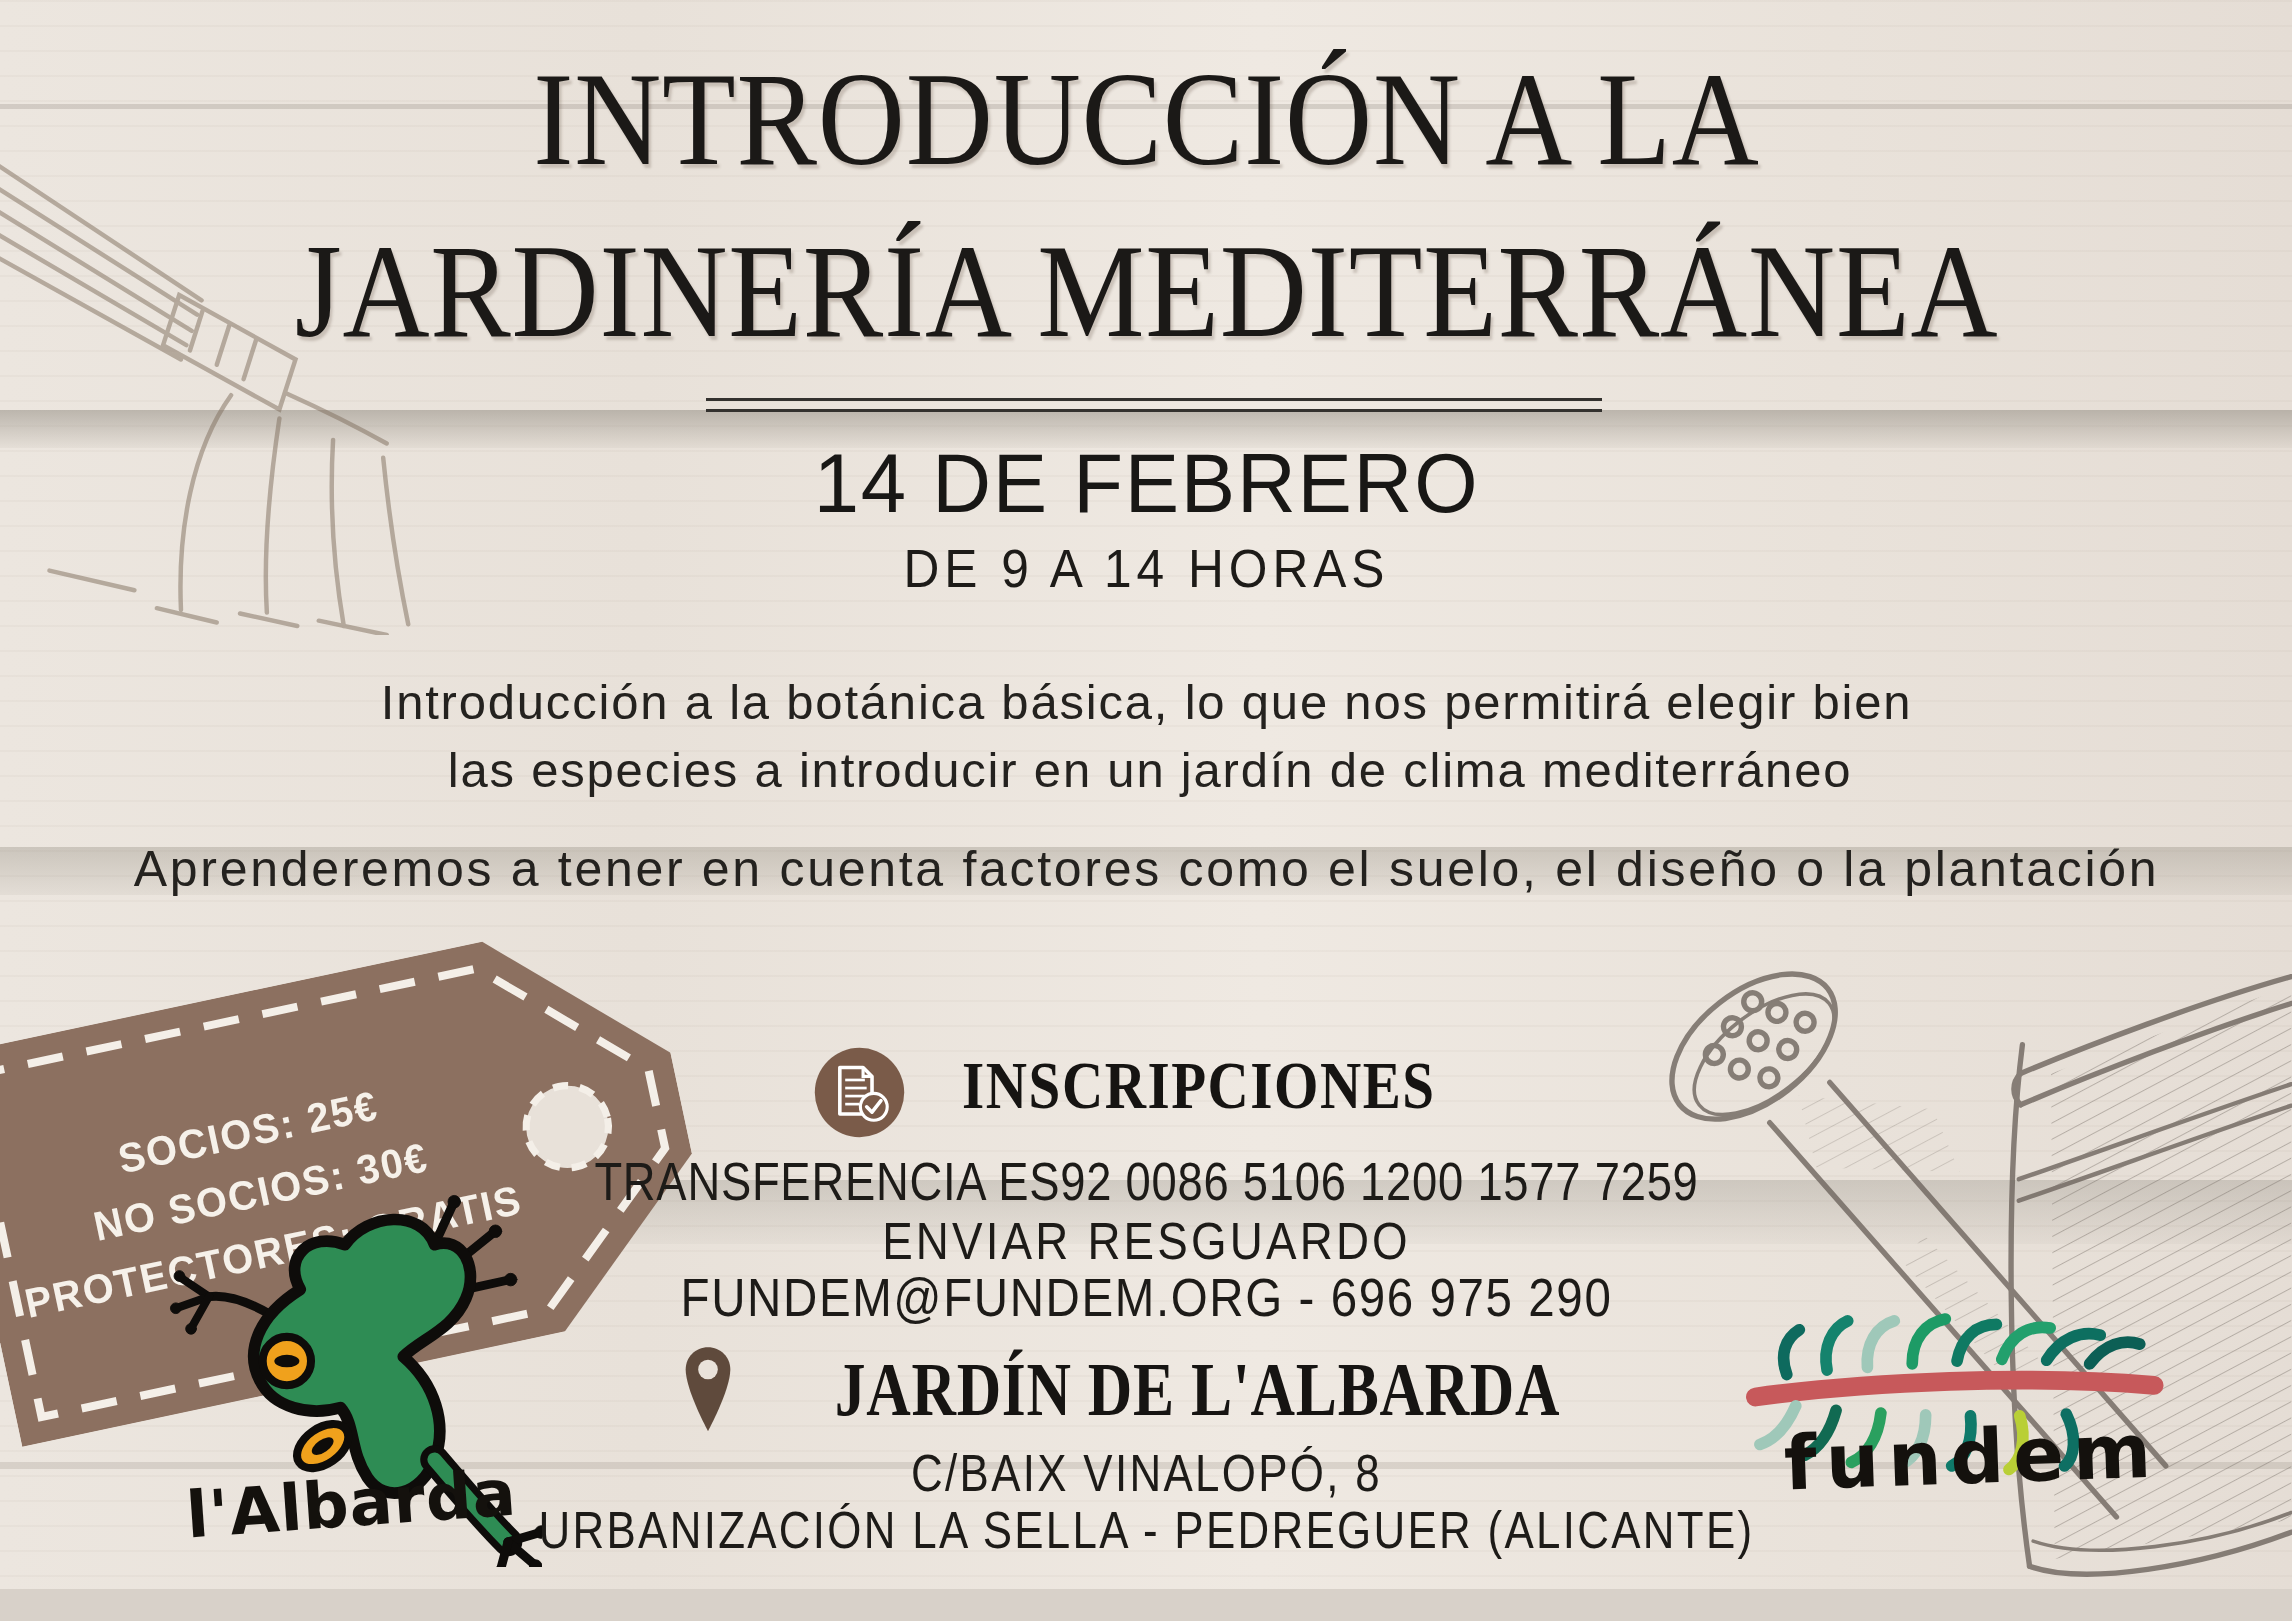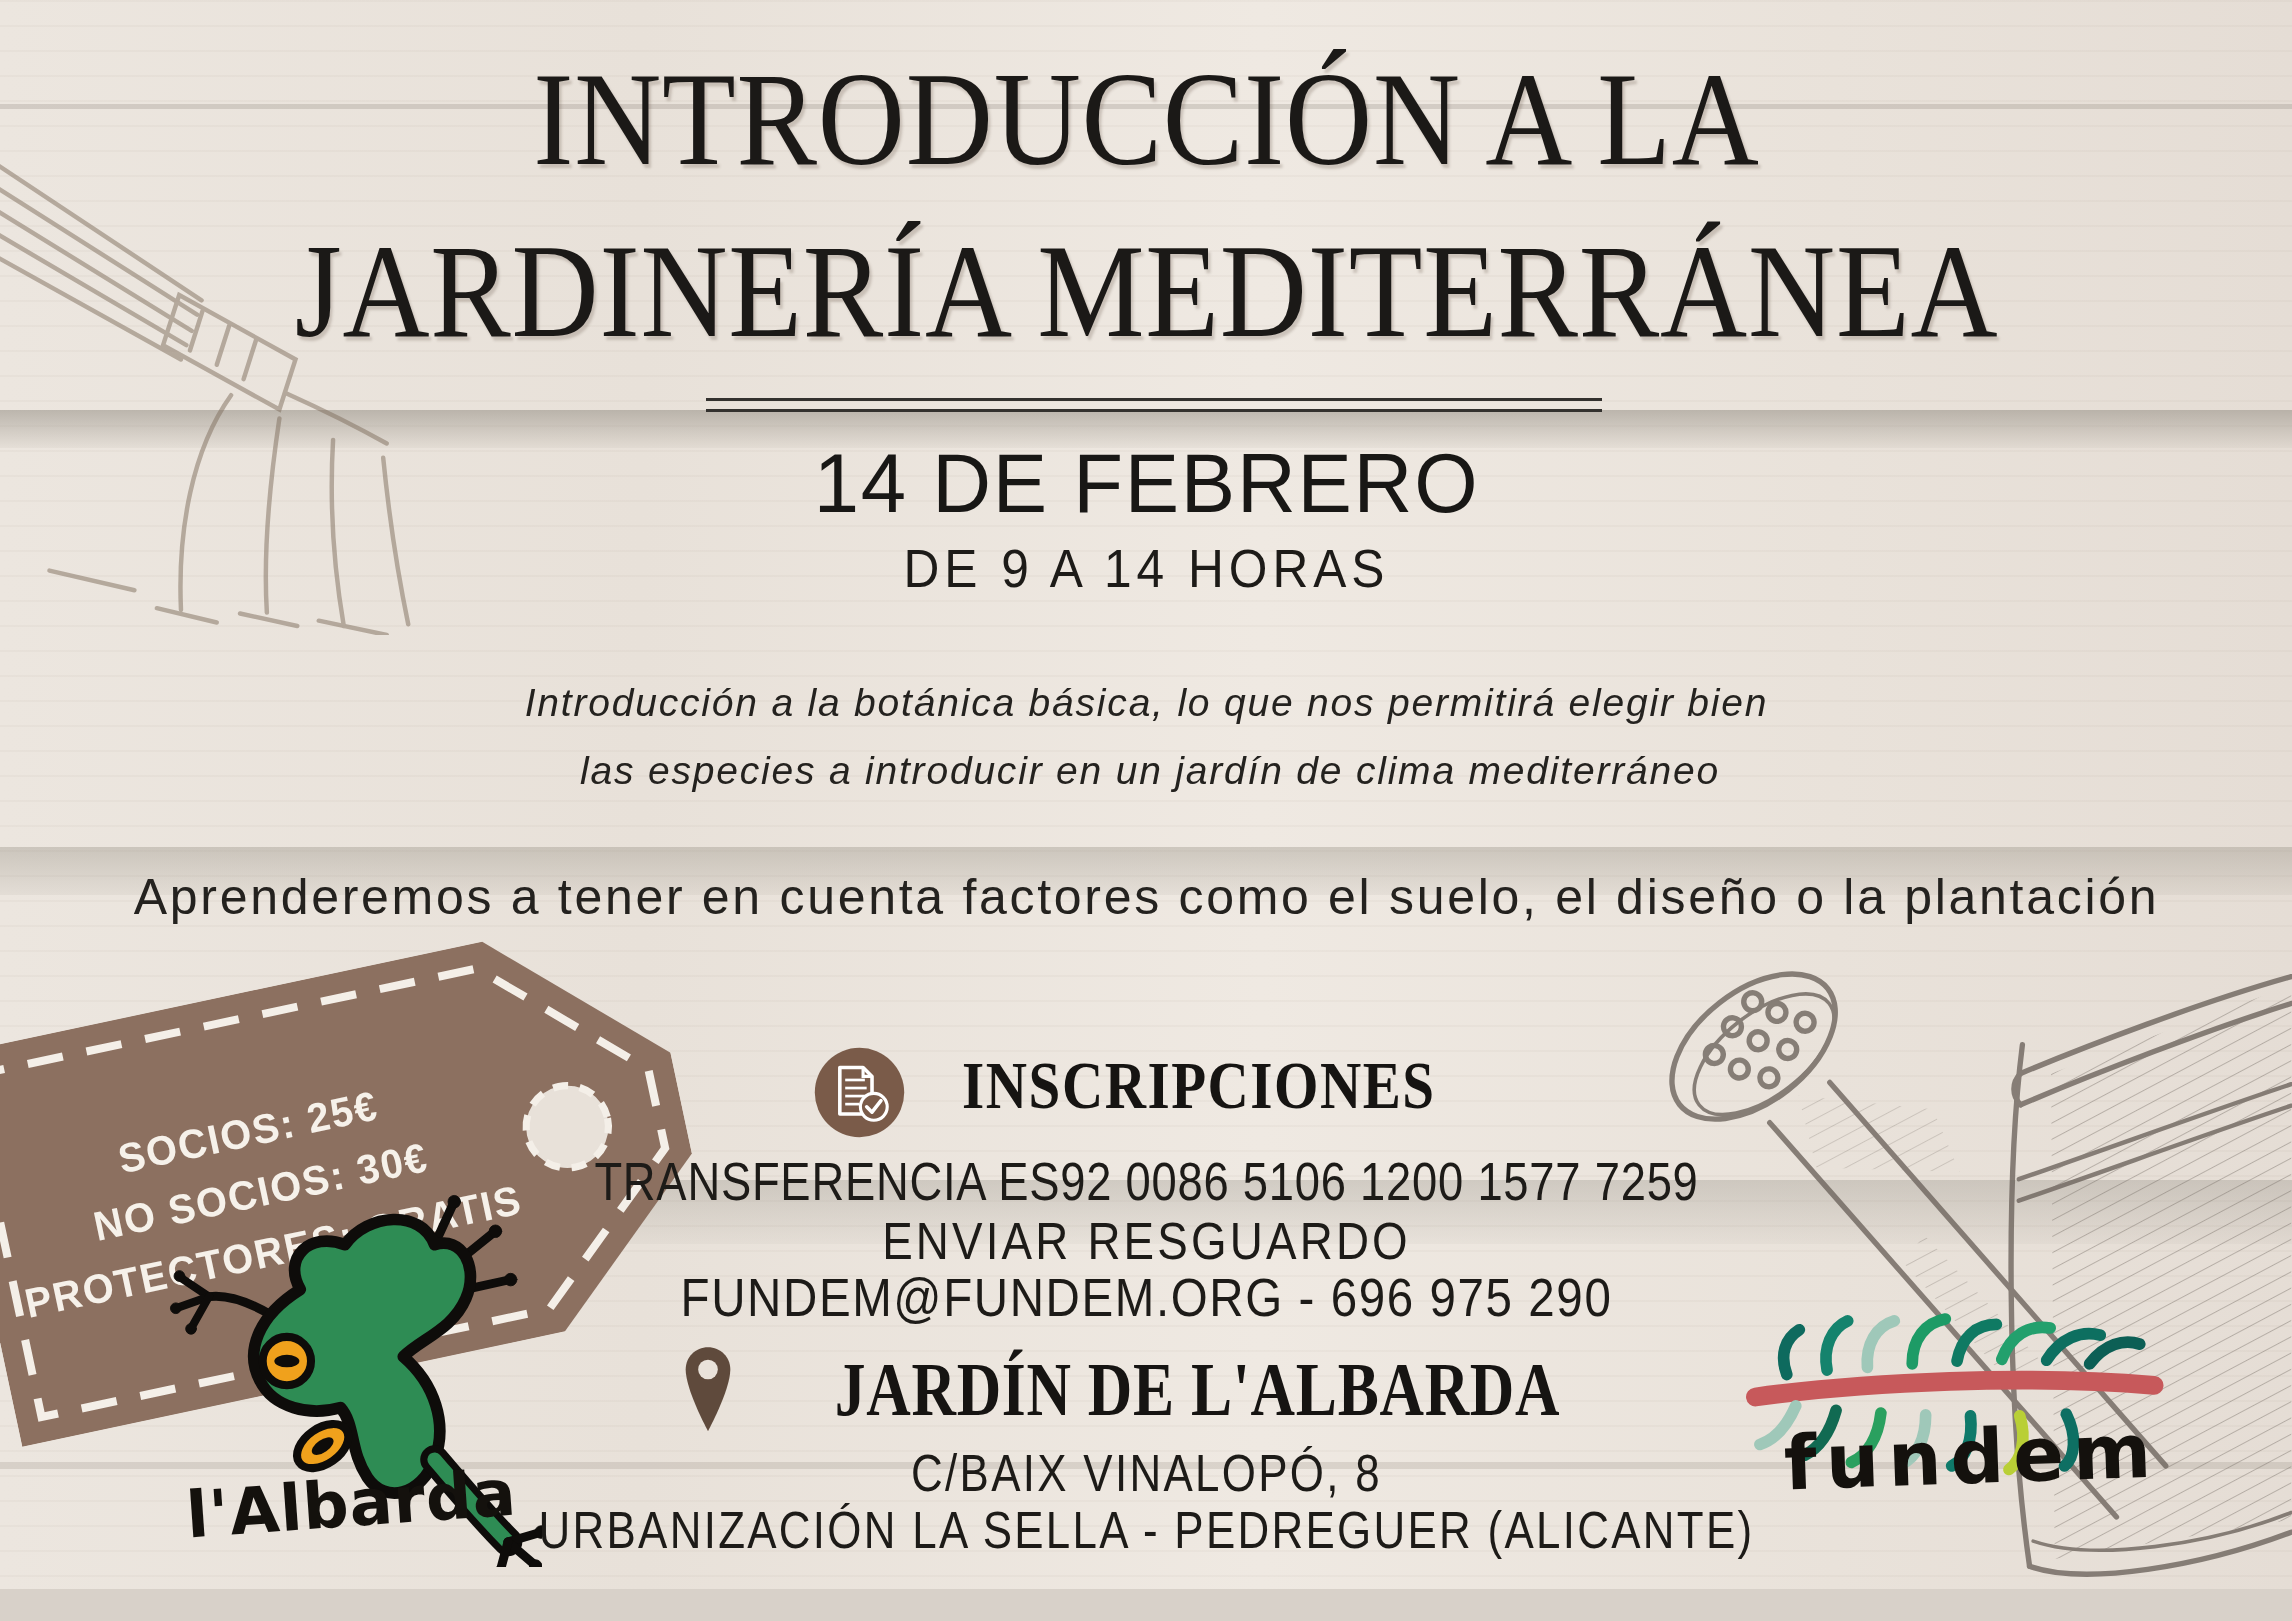--- a/index.html
+++ b/index.html
@@ -11,22 +11,22 @@
       linear-gradient(90deg,#ece6df 0%,#e8e1d9 28%,#efe9e2 55%,#e9e2da 80%,#e5ddd5 100%);
   }
   .abs{position:absolute;}
   .band{position:absolute;left:0;right:0;pointer-events:none;}
   .center{left:0;right:0;text-align:center;}
   .serif{font-family:"Liberation Serif",serif;}
   .title{font-size:134px;line-height:167px;letter-spacing:0.9px;color:#1b1917;
          transform:scaleX(.90);text-shadow:2.7px 3.6px 2.7px rgba(80,65,50,.22);white-space:nowrap;}
   .date{font-size:84px;letter-spacing:1.8px;color:#181715;transform:scaleX(.97);white-space:nowrap;}
   .time{font-size:54px;letter-spacing:5.4px;color:#1d1b18;transform:scaleX(.92);white-space:nowrap;}
-  .para{font-size:39px;letter-spacing:1.8px;line-height:75px;color:#24221f;white-space:nowrap;font-style:italic;}
-  .learn{font-size:50px;letter-spacing:2.7px;color:#24221f;white-space:nowrap;margin-top:28px;}
+  .para{font-size:49px;letter-spacing:1.8px;line-height:75px;color:#24221f;white-space:nowrap;}
+  .learn{font-size:50px;letter-spacing:2.7px;color:#24221f;white-space:nowrap;}
   .insc-head{font-weight:bold;font-size:68px;letter-spacing:1.8px;color:#161412;transform:scaleX(.84);white-space:nowrap;}
   .transfer{font-size:54px;letter-spacing:0.9px;transform:scaleX(.84);white-space:nowrap;}
   .send{font-size:52px;letter-spacing:3.6px;transform:scaleX(.88);white-space:nowrap;}
   .contact{font-size:54px;letter-spacing:1.8px;transform:scaleX(.88);white-space:nowrap;}
   .loc-head{font-weight:bold;font-size:77px;letter-spacing:0.9px;color:#161412;transform:scaleX(.80);white-space:nowrap;}
   .addr{font-size:51px;letter-spacing:2.7px;transform:scaleX(.86);white-space:nowrap;}
   .divider{position:absolute;left:706px;top:398px;width:896px;height:8px;
            border-top:3.6px solid #33312e;border-bottom:3.6px solid #33312e;}
   .tag{position:absolute;left:-27px;top:978px;width:716px;height:399px;
        transform:rotate(-12deg);transform-origin:50% 50%;}

